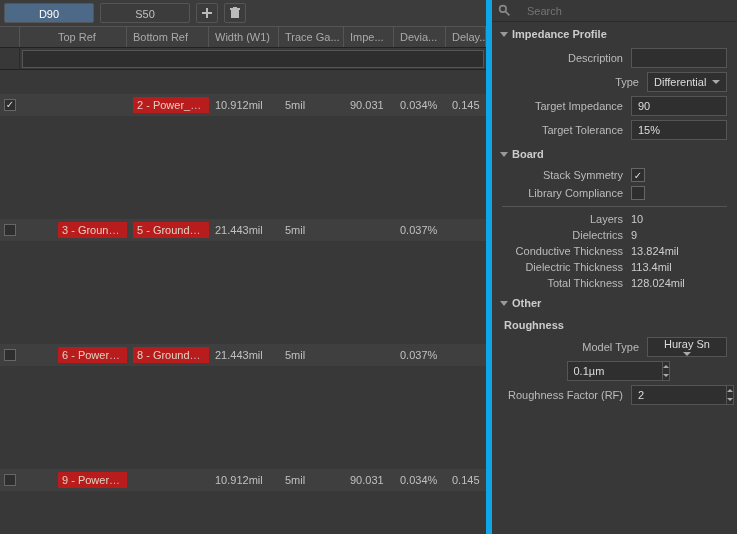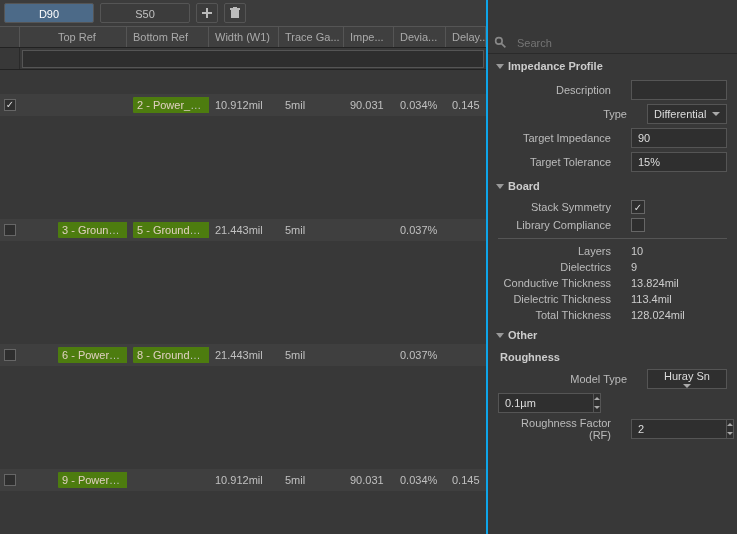--- a/index.html
+++ b/index.html
@@ -11,21 +11,21 @@
   width: 737px;
   height: 534px;
   overflow: hidden;
   display: flex;
 }
 .left-panel {
   flex: 1;
   display: flex;
   flex-direction: column;
   background: #383838;
-  border-right: 2px solid #0ea5e9;
+  border-right: 6px solid #0ea5e9;
 }
 .right-panel {
   width: 280px;
   background: #383838;
   display: flex;
   flex-direction: column;
   overflow: hidden;
 }
 .toolbar {
   height: 26px;
@@ -110,43 +110,42 @@
 .row .cb .box {
   width: 12px; height: 12px;
   border: 1px solid #666;
   background: #2e2e2e;
   display: flex; align-items: center; justify-content: center;
 }
 .row .cb .box.checked::after{
   content:"✓"; color:#ddd; font-size:10px; line-height:1;
 }
 .row .tag {
-  background: #4d7c0f;
+  background: #b91c1c;
   color: #e0d0c0;
   border-radius: 1px;
   padding: 2px 4px;
 }
 .row.light { background: #3f3f3f; }
 
 .w-top { width: 75px; margin-left: 32px; }
 .w-bot { width: 82px; }
 .w-width { width: 70px; }
 .w-gap { width: 65px; }
 .w-imp { width: 50px; }
 .w-dev { width: 52px; }
 .w-del { width: 40px; }
 
 
 .search-row {
   padding: 4px 6px;
   display: flex;
   align-items: center;
-  gap: 10px;
+  gap: 16px;
   border-bottom: 1px solid #2a2a2a;
-  margin-top: 32px;
 }
 .search-row svg { width: 13px; height: 13px; fill: #888; }
 .search-row input {
   flex: 1; background: transparent; border: none;
   color: #ccc; outline: none; font-size: 11px;
 }
 .section-hdr {
   padding: 6px 8px;
   font-weight: bold;
   color: #ccc;
@@ -158,21 +157,22 @@
   content: "";
   border-left: 4px solid transparent;
   border-right: 4px solid transparent;
   border-top: 5px solid #999;
   display: inline-block;
 }
 .form-row {
   display: flex;
   align-items: center;
   padding: 2px 10px;
-  gap: 20px;
+  gap: 8px;
+  justify-content: center;
 }
 .form-row .lbl {
   flex: 1;
   text-align: right;
   color: #bbb;
 }
 .form-row .val { width: 96px; }
 .form-row .plain { color: #ccc; width: 96px; }
 .form-row input[type=text] {
   width: 96px; height: 20px;

